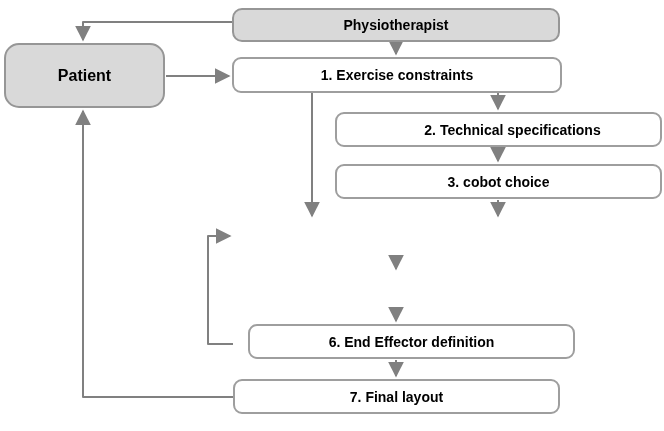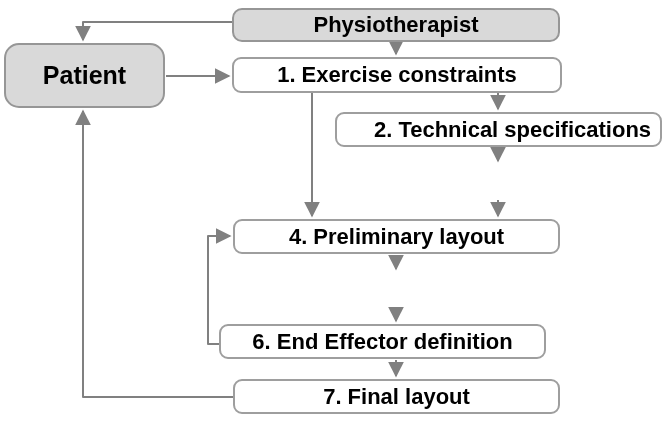--- a/index.html
+++ b/index.html
@@ -26,33 +26,33 @@
   .node {
     position: absolute;
     box-sizing: border-box;
     border: 2px solid #9e9e9e;
     border-radius: 9px;
     background: #ffffff;
     display: flex;
     align-items: center;
     justify-content: center;
     font-weight: bold;
-    font-size: 22px;
+    font-size: 14px;
     line-height: 1;
     color: #000000;
     z-index: 2;
     white-space: nowrap;
   }
   .node.shaded {
     background: #d9d9d9;
     border-color: #969696;
   }
   .node.patient-style {
     border-radius: 15px;
-    font-size: 25px;
+    font-size: 16px;
   }
   .node.physio-style {
     border-radius: 10px;
   }
 </style>
 </head>
 <body>
 
 <div class="canvas">
 
@@ -87,27 +87,27 @@
   </div>
 
   <div class="node" style="left:232px; top:57px; width:330px; height:36px;">
     <span>1. Exercise constraints</span>
   </div>
 
   <div class="node" style="left:335px; top:112px; width:327px; height:35px;padding-left:28px;">
     <span>2. Technical specifications</span>
   </div>
 
-
-  <div class="node" style="left:233px; top:219px; width:327px; height:35px;">
-    <span>4. Preliminary layout</span>
+  <div class="node" style="left:335px; top:164px; width:327px; height:35px;">
+    <span>3. cobot choice</span>
   </div>
 
 
-  <div class="node" style="left:219px; top:324px; width:327px; height:35px;">
+
+  <div class="node" style="left:248px; top:324px; width:327px; height:35px;">
     <span>6. End Effector definition</span>
   </div>
 
   <div class="node" style="left:233px; top:379px; width:327px; height:35px;">
     <span>7. Final layout</span>
   </div>
 
 </div>
 
 </body></html>

